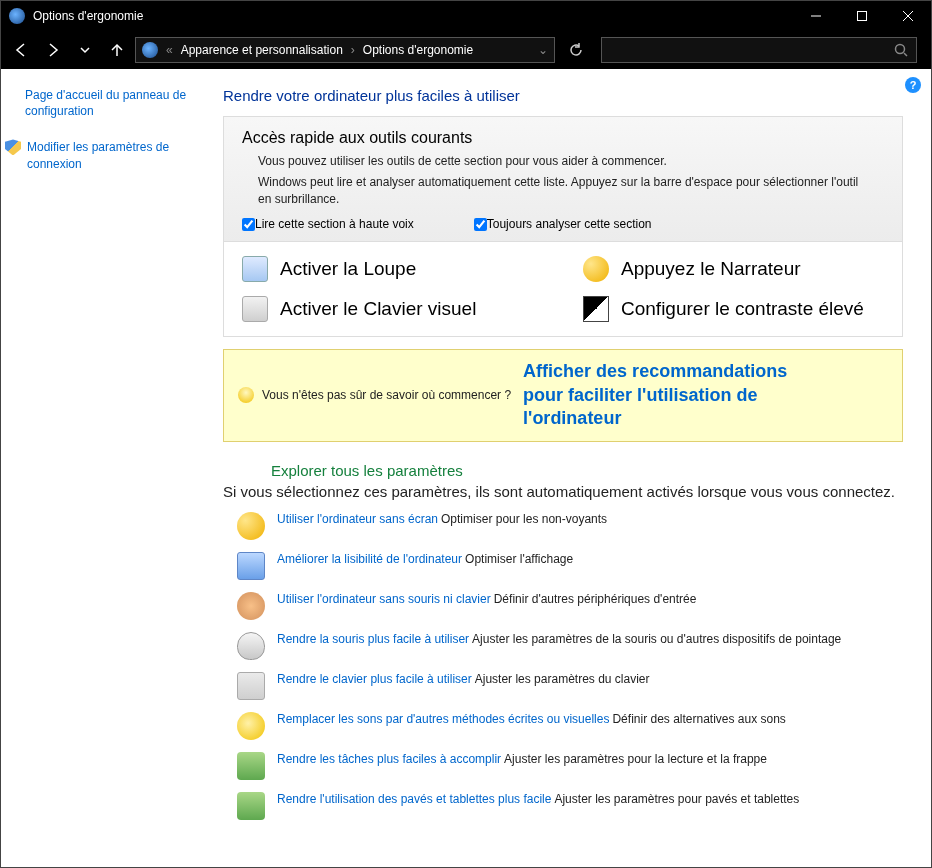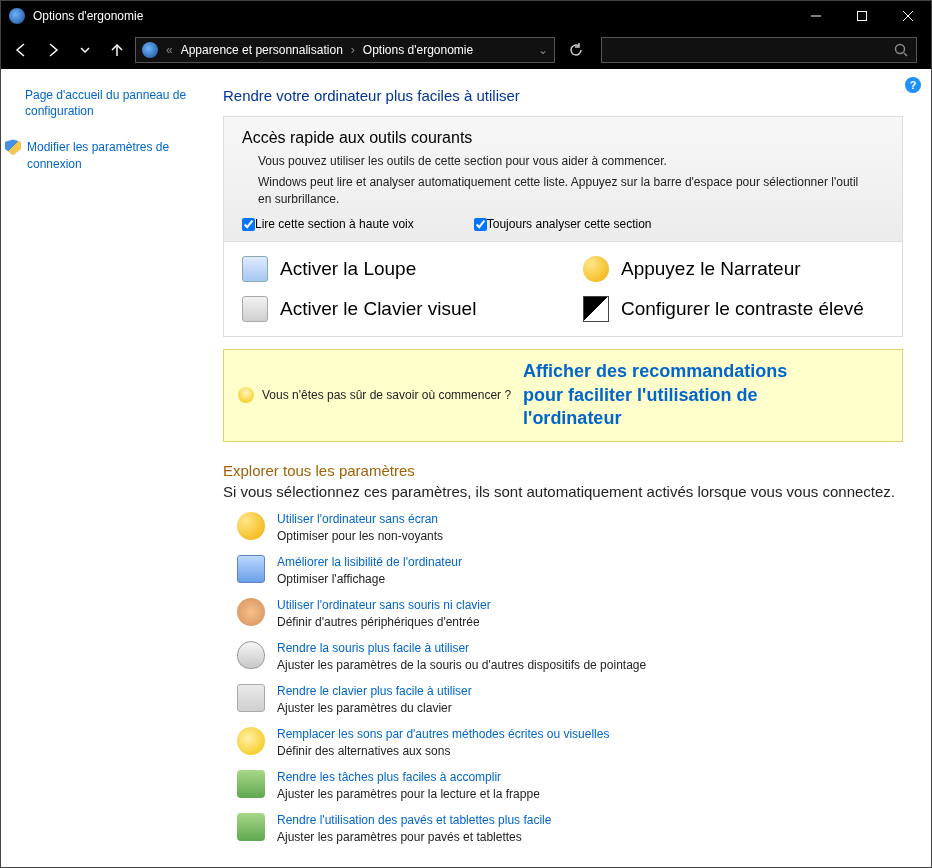--- a/index.html
+++ b/index.html
@@ -166,30 +166,31 @@
     margin-top:12px;
   }
   .tipbox .bulb {
     width:16px;height:16px;flex-shrink:0;
     background: radial-gradient(circle at 50% 35%, #fff8c0, #f2c200);
     border-radius:50%;
   }
   .tipbox .q { font-size:12px; color:#222; }
   .tipbox .tiplink { color:#0066cc; font-size:18px; margin-left:4px; max-width:300px; line-height:1.3;font-weight:bold;}
   h2.explore {
-    color:#a16207;
+    color:#15803d;
     font-size:15px;
     font-weight:400;
     margin-top:20px;
+    margin-left:48px;
   }
   .exdesc { font-size:15px; color:#222; margin:4px 0 10px 0; }
   .items { margin-left:14px; }
   .item { display:flex; gap:12px; margin:12px 0; }
   .item .iicon { width:28px; height:28px; flex-shrink:0; }
-  .item .textcol { display:flex; flex-direction:column; gap:3px; }
+  .item .textcol { display:flex; gap:3px; }
   .item .ilink { color:#0066cc; font-size:12px; cursor:pointer; }
   .item .idesc { color:#222; font-size:12px; }
   
   .ic-mag { background: linear-gradient(#dfeaff,#a6c8f2); border:1px solid #8aa; border-radius:3px;}
   .ic-kbd { background: linear-gradient(#f2f2f2,#cfcfcf); border:1px solid #aaa; border-radius:3px;}
   .ic-narr { background: radial-gradient(circle at 30% 30%, #ffe68a, #f0b000); border-radius:50%;}
   .ic-contrast { background: linear-gradient(135deg,#000 0 50%,#fff 50% 100%); border:1px solid #444;}
   .ic-monitor { background: linear-gradient(#bcd8ff,#6aa0e8); border:1px solid #5e86c7; border-radius:3px;}
   .ic-head { background: radial-gradient(circle,#f8c088,#d2905c); border-radius:50%;}
   .ic-mouse { background: linear-gradient(#f5f5f5,#c8c8c8); border-radius:50% 50% 45% 45%; border:1px solid #999;}

